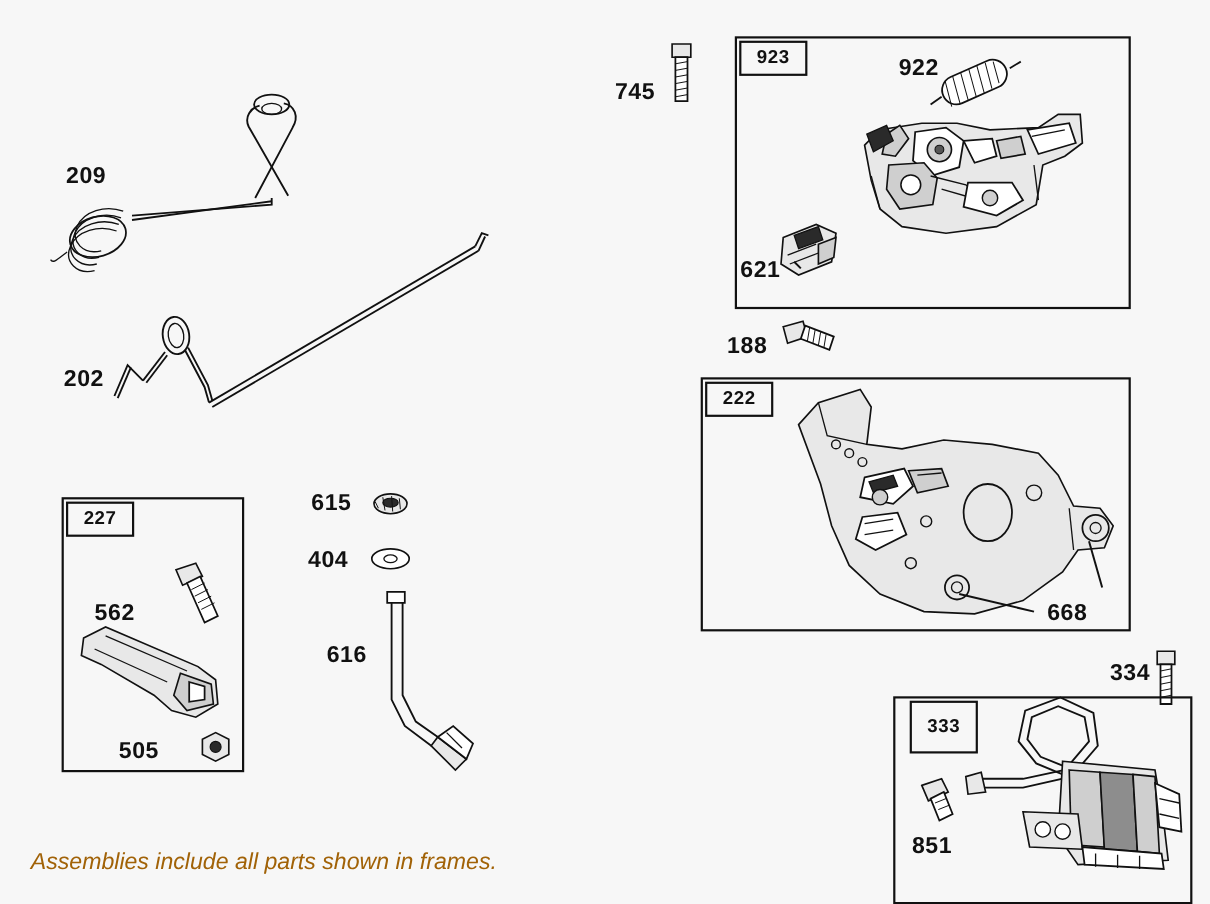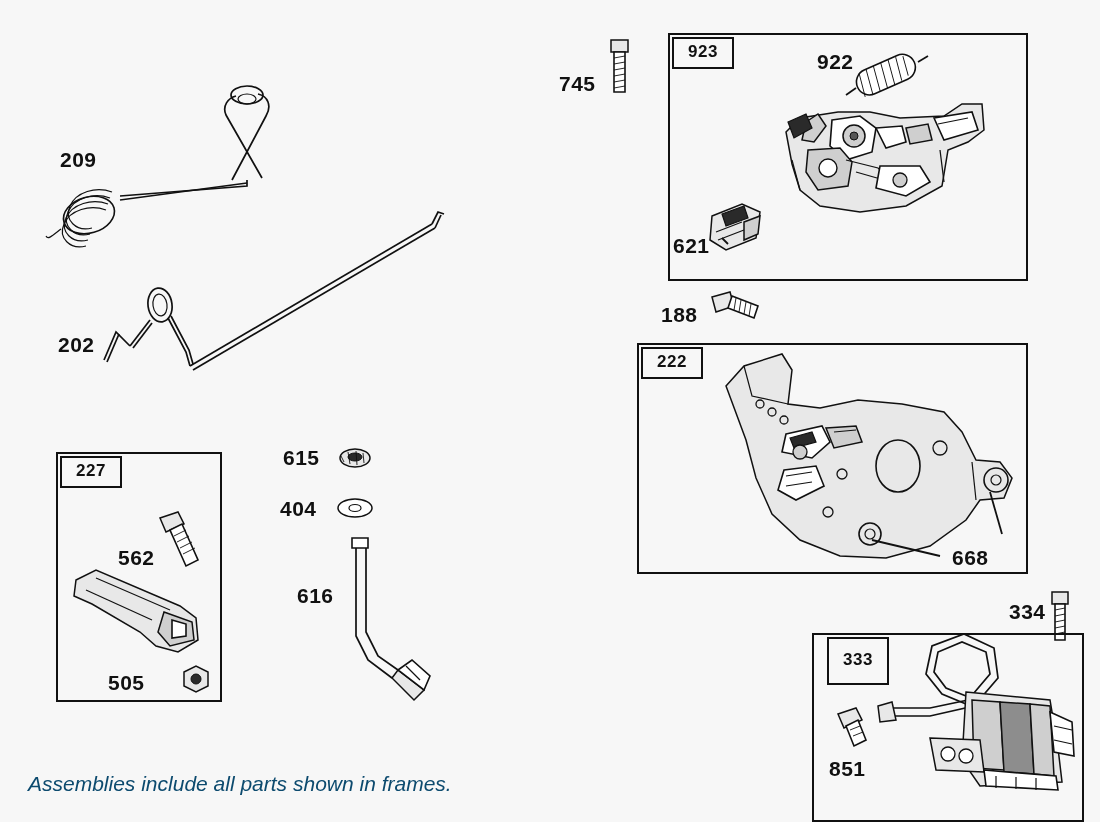--- a/index.html
+++ b/index.html
@@ -40,21 +40,21 @@
     font-weight: bold;
     font-size: 21px;
     color: #111;
     white-space: nowrap;
     letter-spacing: 0.5px;
   }
   .footnote {
     position: absolute;
     font-size: 21px;
     font-style: italic;
-    color: #0c4a6e;
+    color: #a16207;
     white-space: nowrap;
   }
   svg.art {
     position: absolute;
     left: 0;
     top: 0;
     width: 1100px;
     height: 822px;
     pointer-events: none;
   }
@@ -283,20 +283,20 @@
   <div class="callout" style="left:60px; top:148px;">209</div>
   <div class="callout" style="left:58px; top:333px;">202</div>
   <div class="callout" style="left:559px; top:56px;margin-top:16px;">745</div>
   <div class="callout" style="left:817px; top:50px;">922</div>
   <div class="callout" style="left:673px; top:234px;">621</div>
   <div class="callout" style="left:661px; top:303px;">188</div>
   <div class="callout" style="left:952px; top:546px;">668</div>
   <div class="callout" style="left:283px; top:446px;">615</div>
   <div class="callout" style="left:280px; top:497px;">404</div>
   <div class="callout" style="left:297px; top:584px;">616</div>
-  <div class="callout" style="left:86px; top:546px;margin-left:32px;">562</div>
+  <div class="callout" style="left:86px; top:546px;">562</div>
   <div class="callout" style="left:108px; top:671px;text-align:center;">505</div>
   <div class="callout" style="left:1009px; top:600px;text-align:center;">334</div>
   <div class="callout" style="left:829px; top:757px;">851</div>
 
   <div class="footnote" style="left:28px; top:772px;">Assemblies include all parts shown in frames.</div>
 
 </div>
 
 </body></html>

